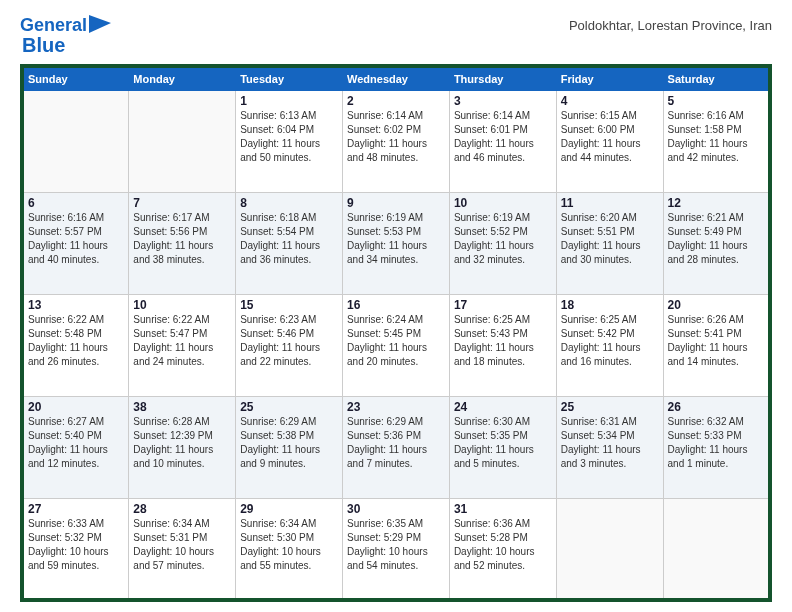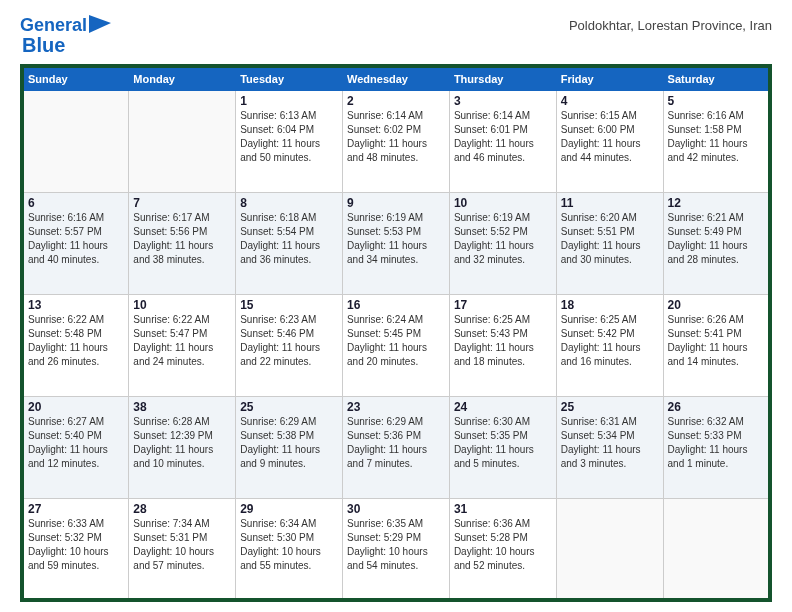--- a/index.html
+++ b/index.html
@@ -297,21 +297,21 @@
         </tr>
         <tr>
           <td>
             <span class="day-num">27</span>
             <div class="day-info">Sunrise: 6:33 AM
 Sunset: 5:32 PM
 Daylight: 10 hours and 59 minutes.</div>
           </td>
           <td>
             <span class="day-num">28</span>
-            <div class="day-info">Sunrise: 7:34 AM
+            <div class="day-info">Sunrise: 6:34 AM
 Sunset: 5:31 PM
 Daylight: 10 hours and 57 minutes.</div>
           </td>
           <td>
             <span class="day-num">29</span>
             <div class="day-info">Sunrise: 6:34 AM
 Sunset: 5:30 PM
 Daylight: 10 hours and 55 minutes.</div>
           </td>
           <td>

